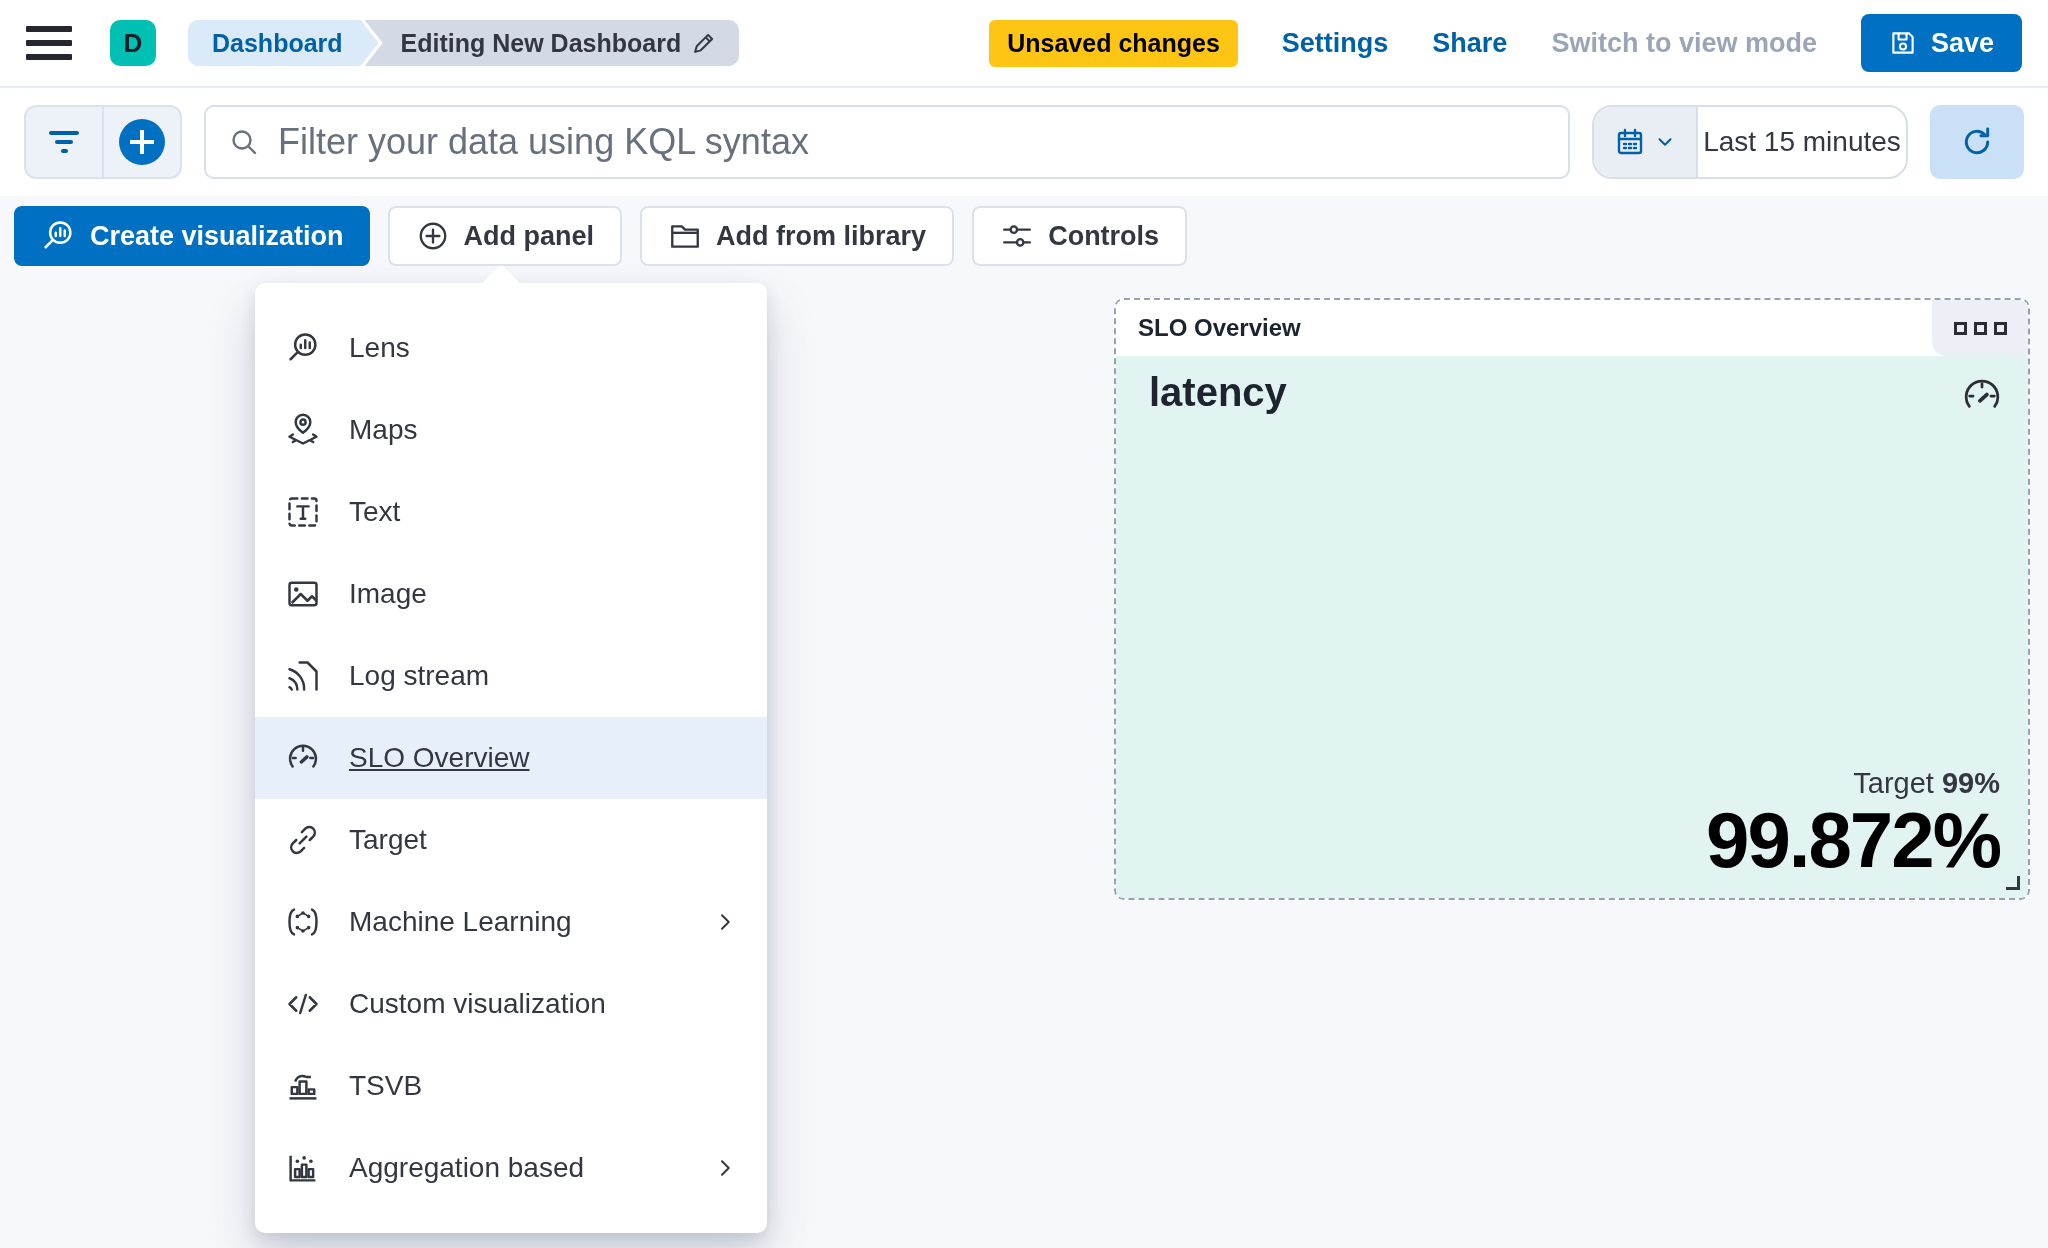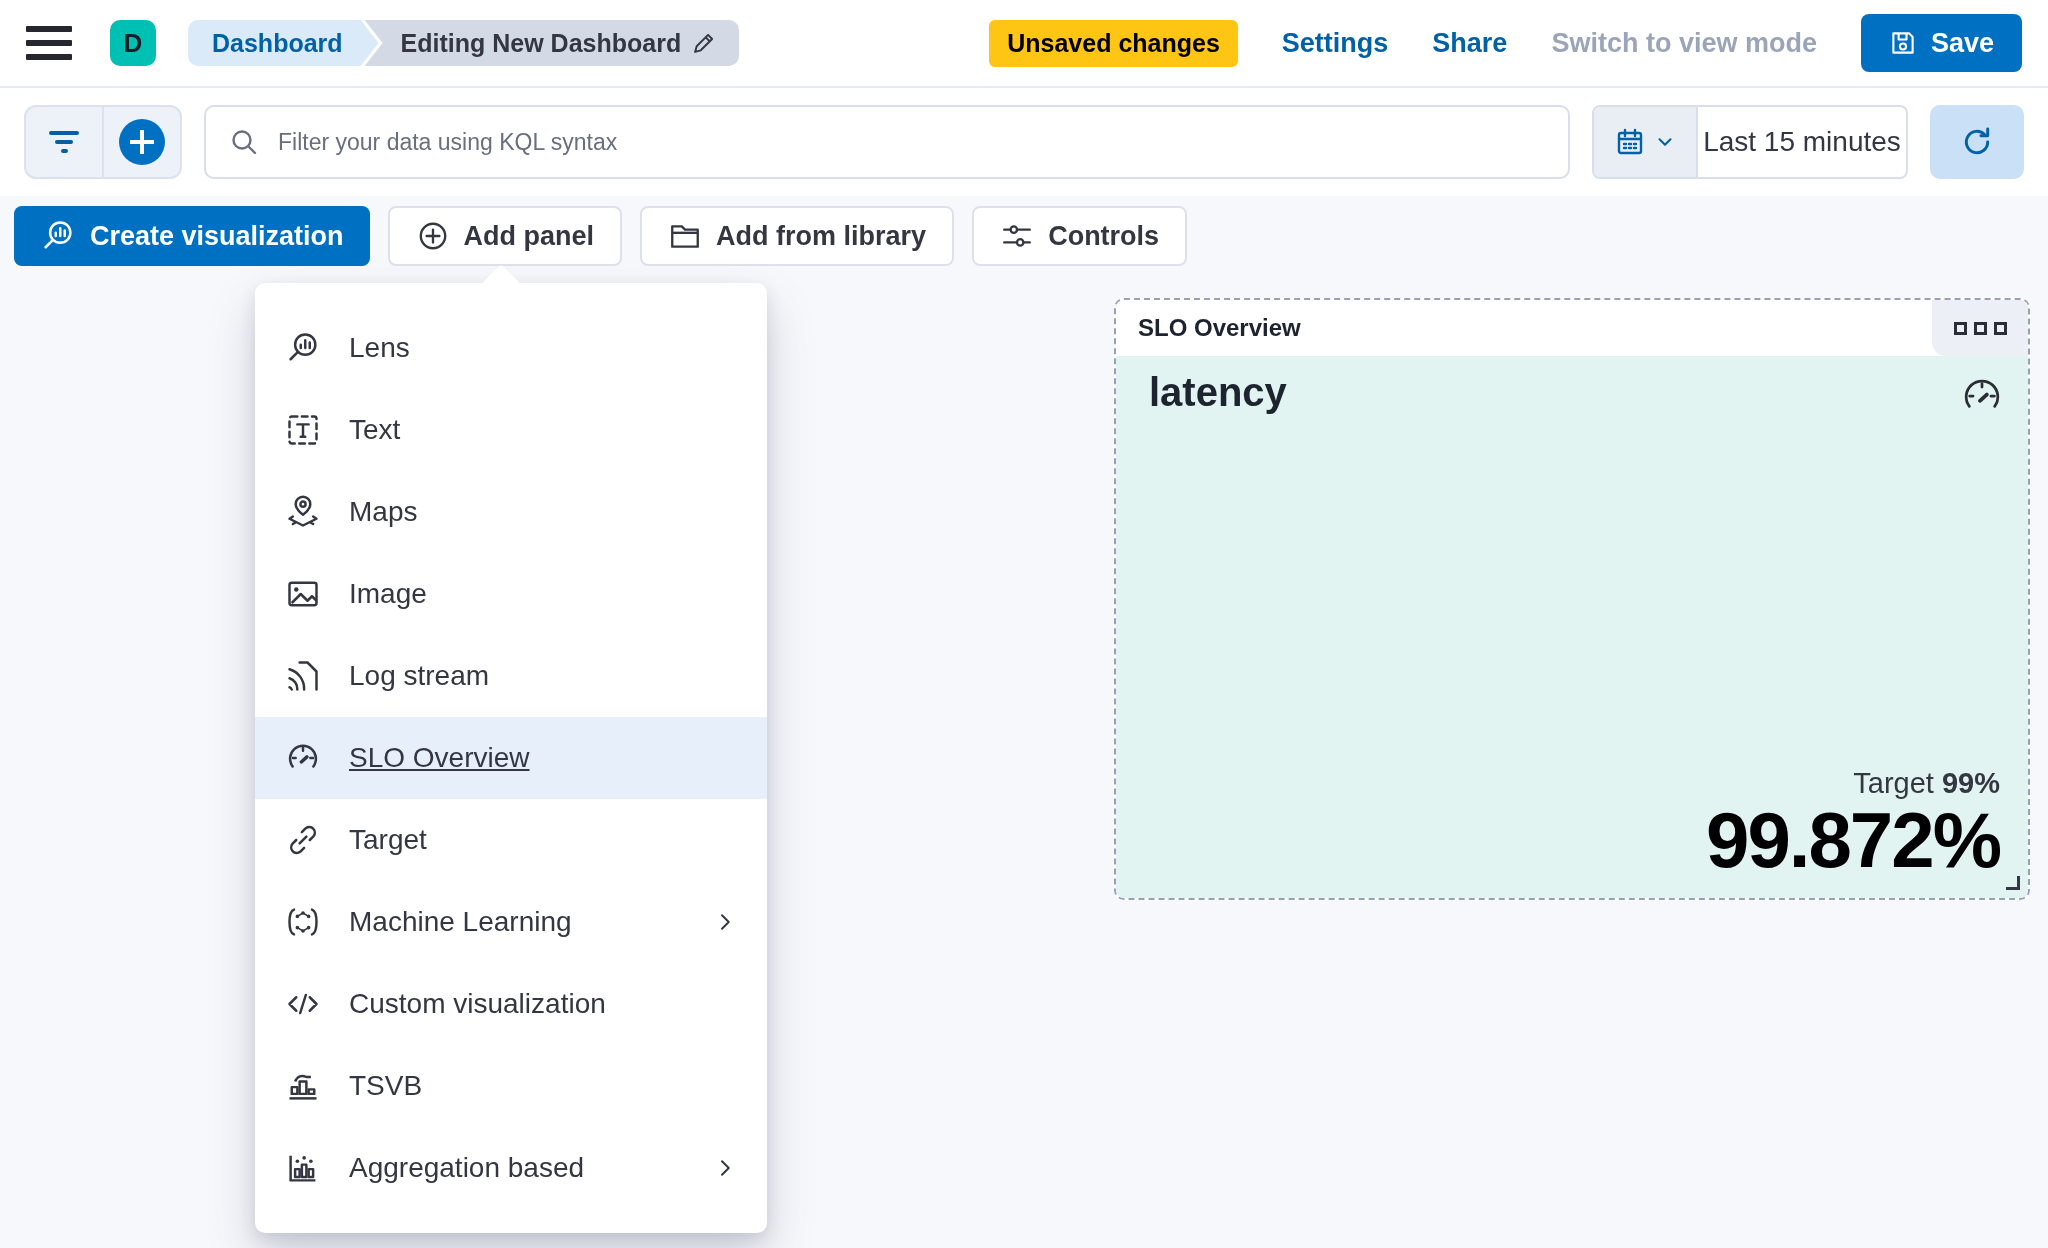--- a/index.html
+++ b/index.html
@@ -40,23 +40,23 @@
   .filter-seg:first-child { border-right:2px solid #DCE1EC; }
   .filter-glyph { width:30px; }
   .filter-glyph i { display:block; height:4px; background:#0061A6; border-radius:2px; margin:5px auto; }
   .filter-glyph i:nth-child(1){ width:30px; } .filter-glyph i:nth-child(2){ width:18px; } .filter-glyph i:nth-child(3){ width:7px; }
   .plus-circle { width:46px; height:46px; border-radius:50%; background:#0071C2; position:relative; }
   .plus-circle::before, .plus-circle::after { content:""; position:absolute; background:#fff; }
   .plus-circle::before { width:24px; height:4px; left:11px; top:21px; }
   .plus-circle::after { width:4px; height:24px; left:21px; top:11px; }
   .kql-wrap { flex:1; height:74px; border:2px solid #D9DFEA; border-radius:10px; background:#fff;
               display:flex; align-items:center; padding:0 22px; gap:18px; }
-  .kql-input { border:none; outline:none; flex:1; font-size:23px; font-family:inherit; color:#000000; background:transparent; }
+  .kql-input { border:none; outline:none; flex:1; font-size:36px; font-family:inherit; color:#000000; background:transparent; }
   .kql-input::placeholder { color:#69707D; }
-  .date-picker { width:316px; height:74px; border:2px solid #D9DFEA; border-radius:8px; display:flex; overflow:hidden; background:#fff; }
+  .date-picker { width:316px; height:74px; border:2px solid #D9DFEA; border-radius:20px; display:flex; overflow:hidden; background:#fff; }
   .date-left { width:104px; background:#E9EDF4; border-right:2px solid #D9DFEA;
                display:flex; align-items:center; justify-content:center; gap:8px; cursor:pointer; }
   .date-right { flex:1; display:flex; align-items:center; justify-content:center;
                 font-size:28px; color:#343741; cursor:pointer; }
   .btn-refresh { width:94px; height:74px; background:#C9E0F6; border:none; border-radius:10px;
                  display:flex; align-items:center; justify-content:center; cursor:pointer; }
 
   
   .canvas { position:relative; height:1050px; background:#F7F8FC; }
   .toolbar { position:absolute; top:10px; left:14px; display:flex; gap:18px; }
@@ -213,36 +213,36 @@
     <div class="menu-item">
       <svg class="mi-icon" viewBox="0 0 32 32" fill="none" stroke="currentColor" stroke-width="2.2" stroke-linecap="round" stroke-linejoin="round">
         <circle cx="18" cy="13" r="9"></circle>
           <path d="M11.5 19.5L5 26"></path>
           <path d="M14 16v-3M18 16V9M22 16v-5"></path>
       </svg>
       <span class="mi-label">Lens</span>
     </div>
 
     <div class="menu-item">
-      <svg class="mi-icon" viewBox="0 0 32 32" fill="none" stroke="currentColor" stroke-width="2.2" stroke-linecap="round">
-        <rect x="4" y="4" width="24" height="24" rx="2" stroke-dasharray="5 4"></rect>
-        <path d="M11 11h10M16 11v11M14 22h4"></path>
-      </svg>
-      <span class="mi-label">Text</span>
-    </div>
-
-    <div class="menu-item">
       <svg class="mi-icon" viewBox="0 0 32 32" fill="none" stroke="currentColor" stroke-width="2.2" stroke-linecap="round" stroke-linejoin="round">
         <path d="M16 2.5a6.5 6.5 0 0 1 6.5 6.5c0 4.5-6.5 9.5-6.5 9.5S9.5 13.5 9.5 9A6.5 6.5 0 0 1 16 2.5z"></path>
         <circle cx="16" cy="9" r="2.3"></circle>
         <path d="M7 20l-3 2 12 6 12-6-3-2"></path>
           <path d="M9 25.5l-2 1.2"></path>
           <path d="M23 25.5l2 1.2"></path>
       </svg>
       <span class="mi-label">Maps</span>
+    </div>
+
+    <div class="menu-item">
+      <svg class="mi-icon" viewBox="0 0 32 32" fill="none" stroke="currentColor" stroke-width="2.2" stroke-linecap="round">
+        <rect x="4" y="4" width="24" height="24" rx="2" stroke-dasharray="5 4"></rect>
+        <path d="M11 11h10M16 11v11M14 22h4"></path>
+      </svg>
+      <span class="mi-label">Text</span>
     </div>
 
     <div class="menu-item">
       <svg class="mi-icon" viewBox="0 0 32 32" fill="none" stroke="currentColor" stroke-width="2.2" stroke-linejoin="round">
         <rect x="4" y="6" width="24" height="20" rx="2"></rect>
         <circle cx="10" cy="12" r="2" fill="currentColor" stroke="none"></circle>
         <path d="M6 24l8-8 6 6 4-4 4 4"></path>
       </svg>
       <span class="mi-label">Image</span>
     </div>

